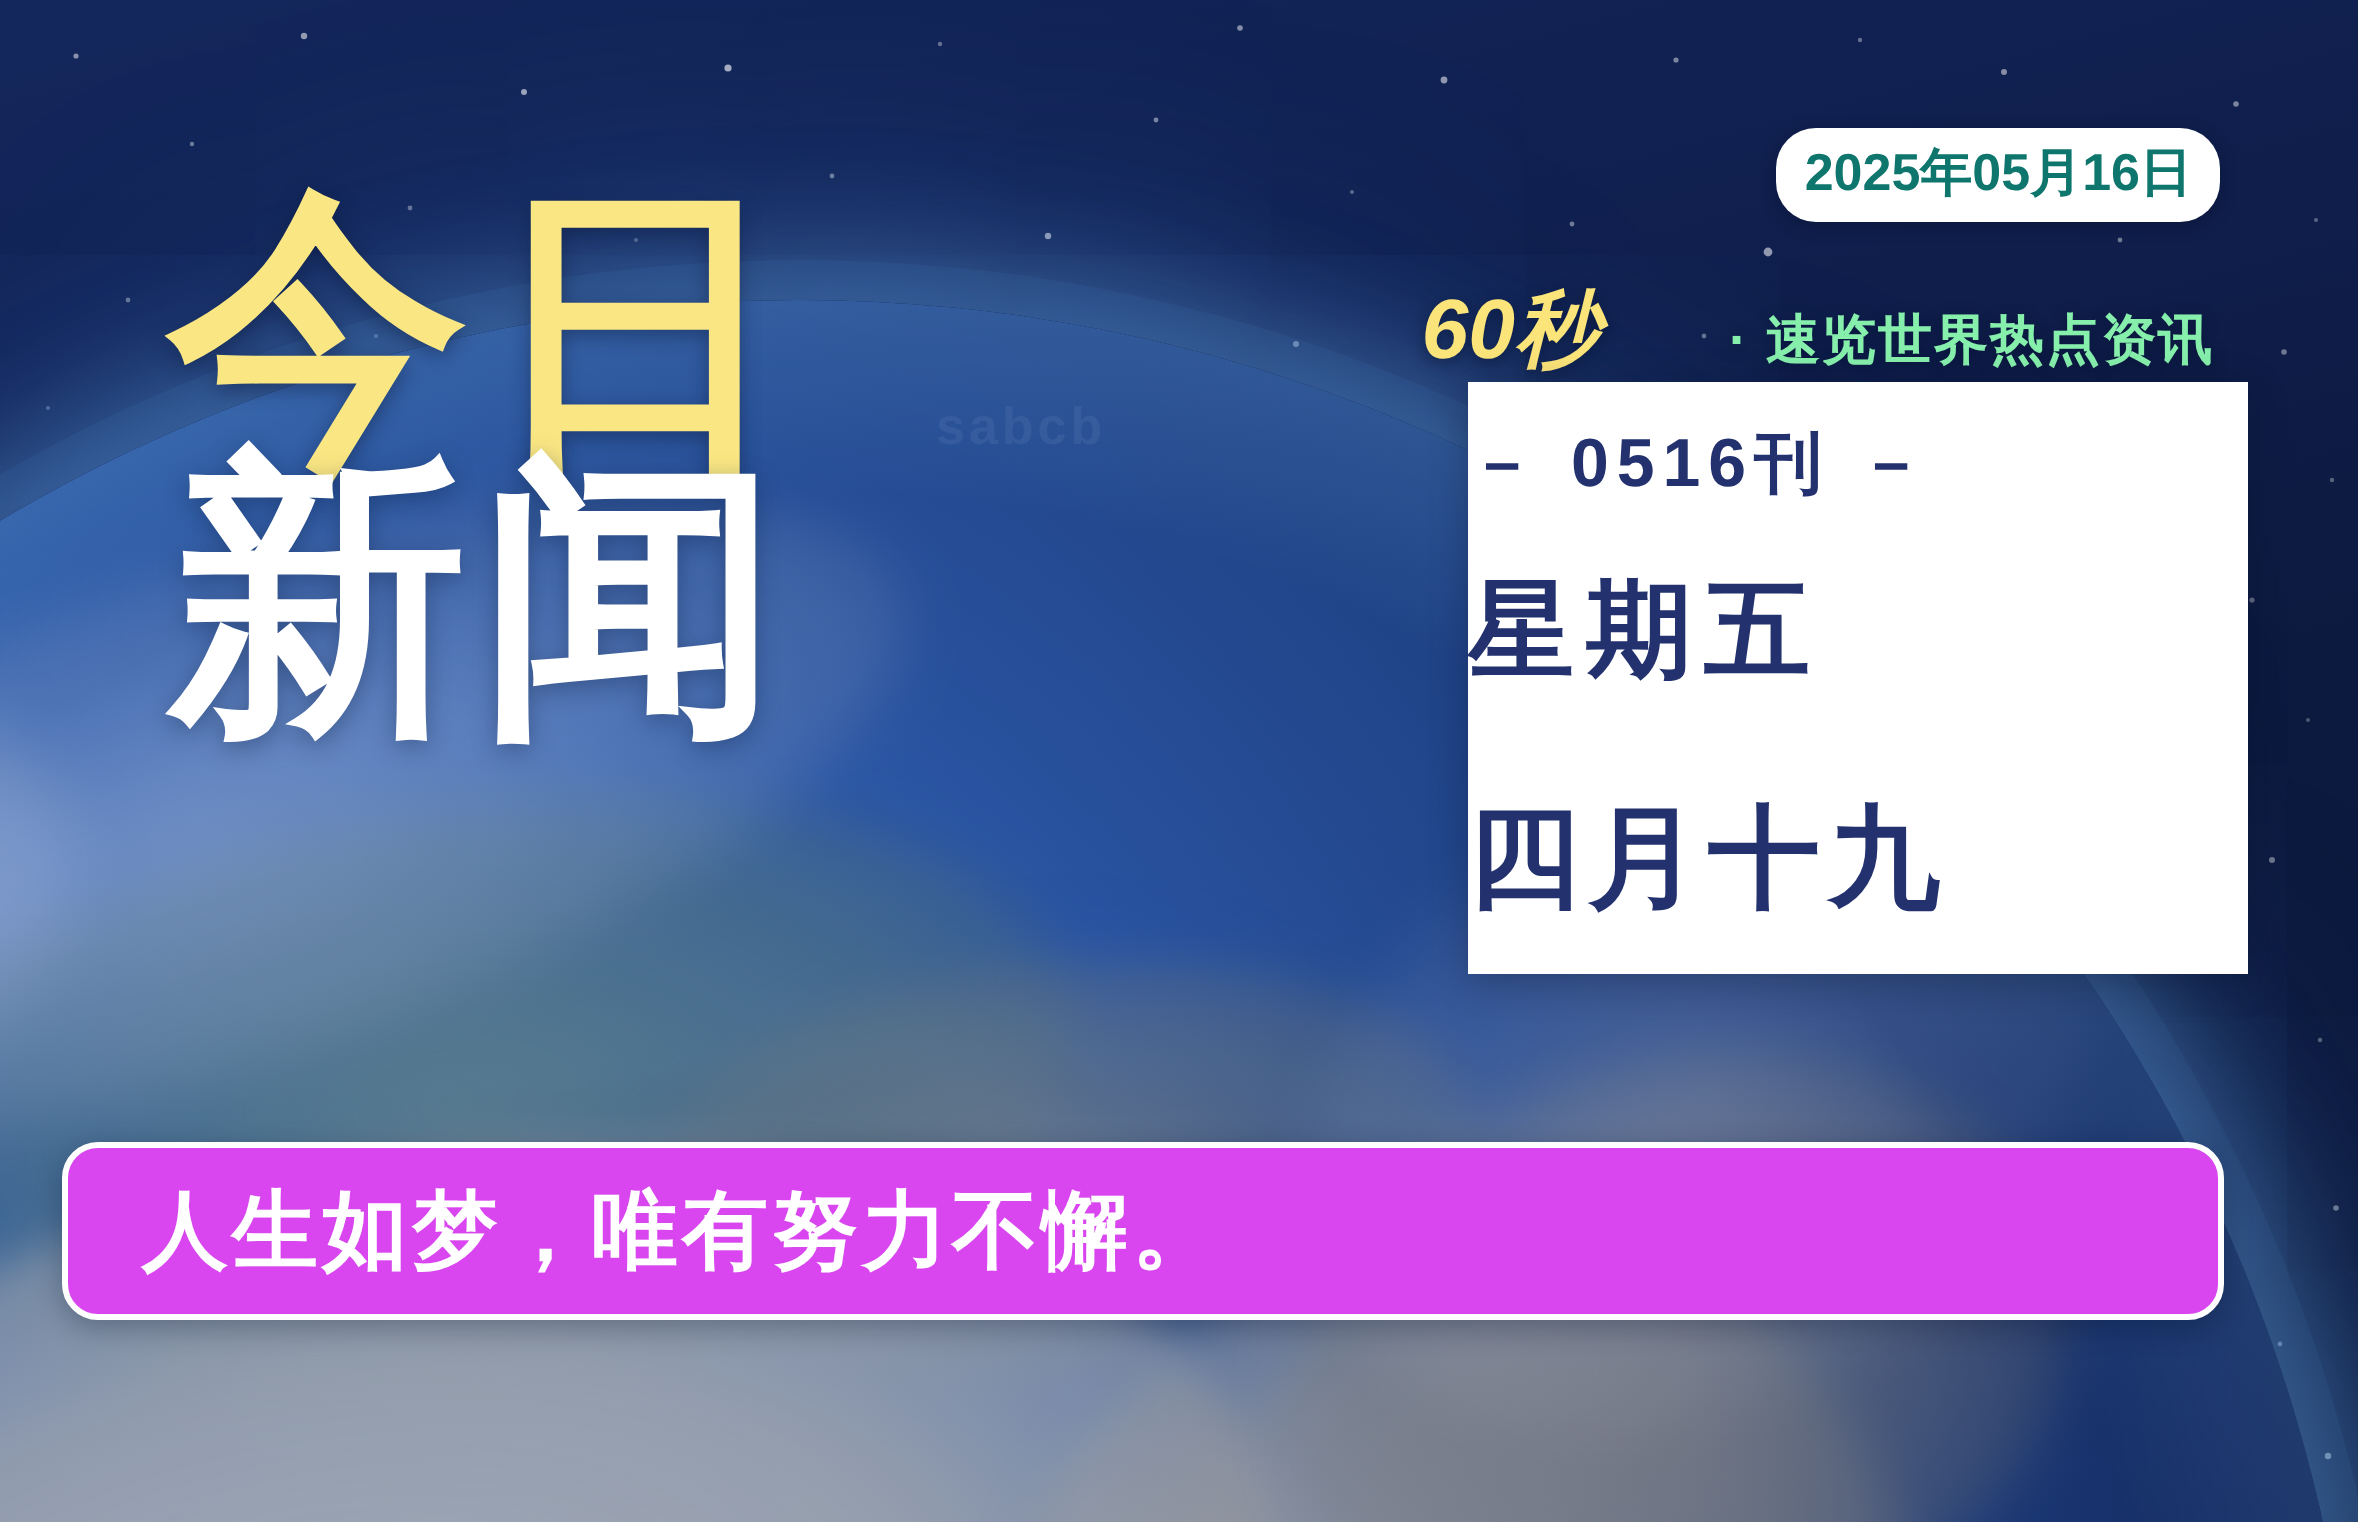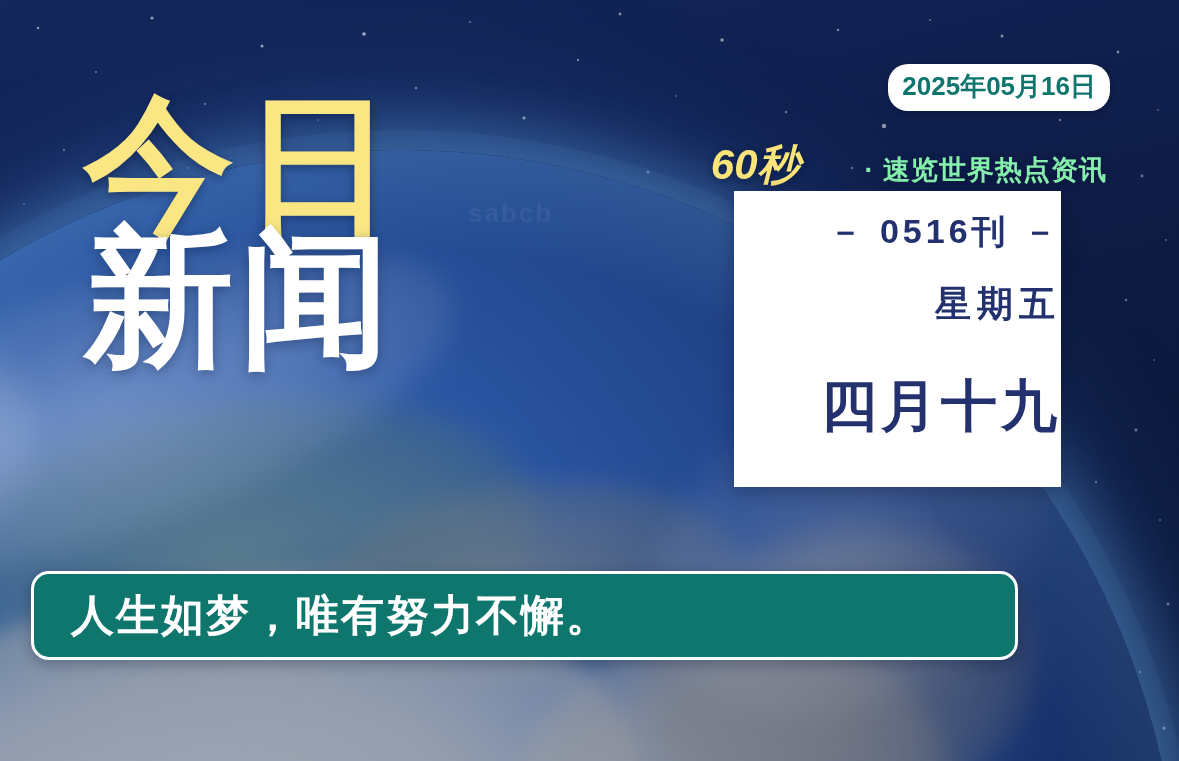--- a/index.html
+++ b/index.html
@@ -224,57 +224,57 @@
     color: #86efac;
     letter-spacing: 1px;
     margin-left: 21px;
   }
 
   
   .info-card {
     position: absolute;
     left: 734px;
     top: 191px;
-    width: 327px;
+    width: 390px;
     height: 296px;
     background: #ffffff;
     z-index: 7;
     box-shadow: 0 4px 18px rgba(5,12,35,0.30);
     display: flex;
     flex-direction: column;
-    align-items: flex-end;
+    align-items: flex-start;
     color: #23326f;
   }
   .card-issue {
     margin-top: 18px;
     font-size: 34px;
     font-weight: 700;
     letter-spacing: 4px;
   }
   .card-weekday {
     margin-top: 25px;
-    font-size: 36px;
+    font-size: 53px;
     font-weight: 700;
     letter-spacing: 6px;
   }
   .card-lunar {
     margin-top: 40px;
     font-size: 56px;
     font-weight: 700;
     letter-spacing: 4px;
   }
 
   
   .quote-bar {
     position: absolute;
     left: 31px;
     top: 571px;
-    width: 987px;
+    width: 1081px;
     height: 89px;
-    background: #0f766e;
+    background: #d946ef;
     border: 3px solid #ffffff;
     border-radius: 18px;
     box-sizing: border-box;
     z-index: 7;
     display: flex;
     align-items: center;
     box-shadow: 0 4px 14px rgba(5,12,35,0.28);
   }
   .quote-text {
     margin-left: 37px;

